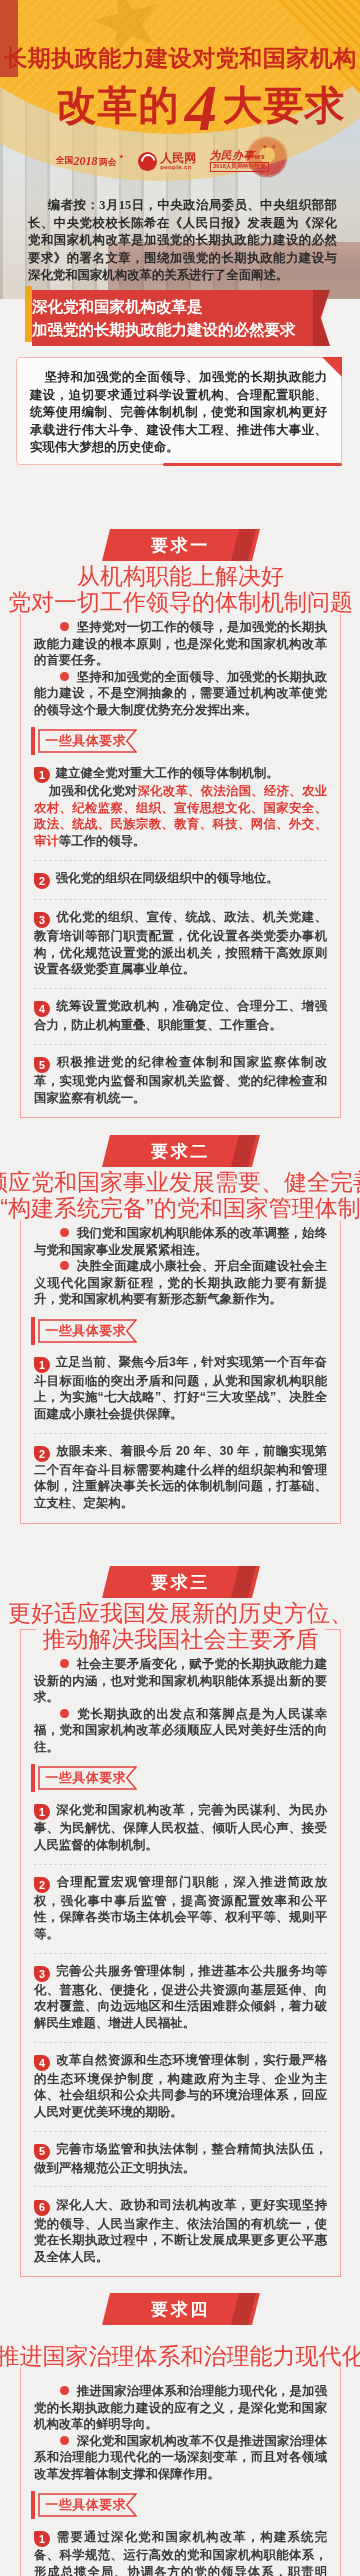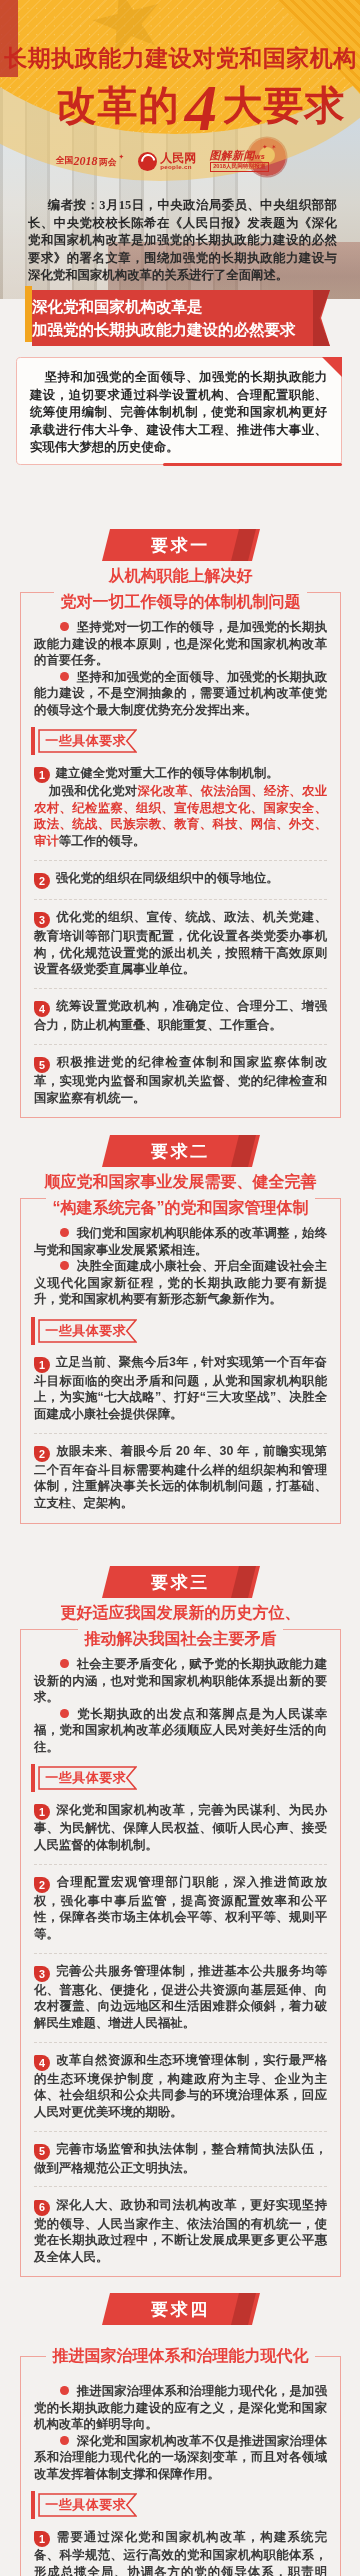--- a/index.html
+++ b/index.html
@@ -86,21 +86,21 @@
   .bbg{position:absolute;inset:0;background:#e2423b;transform:skewX(-14deg);display:block;}
   .bfold{position:absolute;right:4.1px;top:0;width:16.5px;height:32px;background:#bf342e;
      transform:skewX(-14deg);display:block;}
   .blabel{position:absolute;inset:0;display:flex;align-items:center;justify-content:center;
      color:#fff;font-size:17px;font-weight:900;letter-spacing:2.6px;}
   .sec-box{position:relative;margin:31px 19.6px 0;border:1px solid #f0a49b;
      padding:26px 13.4px 11.3px;font-size:12.4px;line-height:16.5px;font-weight:700;color:#3a3a3a;}
   .sec-title{position:absolute;left:0;right:0;top:0;transform:translateY(-58%);
      display:flex;flex-direction:column;align-items:center;gap:1px;}
   .sec-title .t-line{display:table;background:#f3f1ef;padding:0.5px 6.2px;
-     font-size:16px;line-height:24px;font-weight:700;color:#e8423c;white-space:nowrap;}
+     font-size:23px;line-height:24px;font-weight:400;color:#e8423c;white-space:nowrap;}
   .bullets{margin-bottom:11.3px;}
   p.bullet{margin:0;text-indent:2.1em;text-align:justify;}
   .dot{display:inline-block;width:8.8px;height:8.8px;border-radius:50%;background:#e2423b;
      margin-right:7.7px;vertical-align:0;}
   .tag{position:relative;width:106px;height:24px;margin:0 0 11.3px -3.1px;}
   .tbar{position:absolute;left:0;top:-2.1px;width:4.1px;height:28px;background:#e2423b;}
   .tsvg{position:absolute;left:7.2px;top:0;width:99px;height:24px;}
   .tlabel{position:absolute;left:14.4px;top:0;height:24px;display:flex;align-items:center;
      color:#e8423c;font-size:13px;font-weight:900;letter-spacing:0.5px;}
   .item{margin:0;}
@@ -149,21 +149,21 @@
       </div>
       <div class="pn-logo">
         <div class="pn-circle"></div>
         <div class="pn-text">
           <span class="pn-name">人民网</span>
           <span class="pn-domain">people.cn</span>
         </div>
       </div>
       <div class="tj-logo">
         <span class="tj-stars">✦ ✶</span>
-        <span class="tj-top"><span>图解新闻</span><span class="ws">ws</span></span>
+        <span class="tj-top"><span>为民办事</span><span class="ws">ws</span></span>
         <span class="tj-sub">2018人民网特别报道</span>
       </div>
     </div>
 
     <div class="editor-note">编者按：3月15日，中央政治局委员、中央组织部部长、中央党校校长陈希在《人民日报》发表题为《深化党和国家机构改革是加强党的长期执政能力建设的必然要求》的署名文章，围绕加强党的长期执政能力建设与深化党和国家机构改革的关系进行了全面阐述。</div>
 
     <div class="ribbon-accent"></div>
     <div class="ribbon">
       <div class="ribbon-text">
         <span>深化党和国家机构改革是</span>

